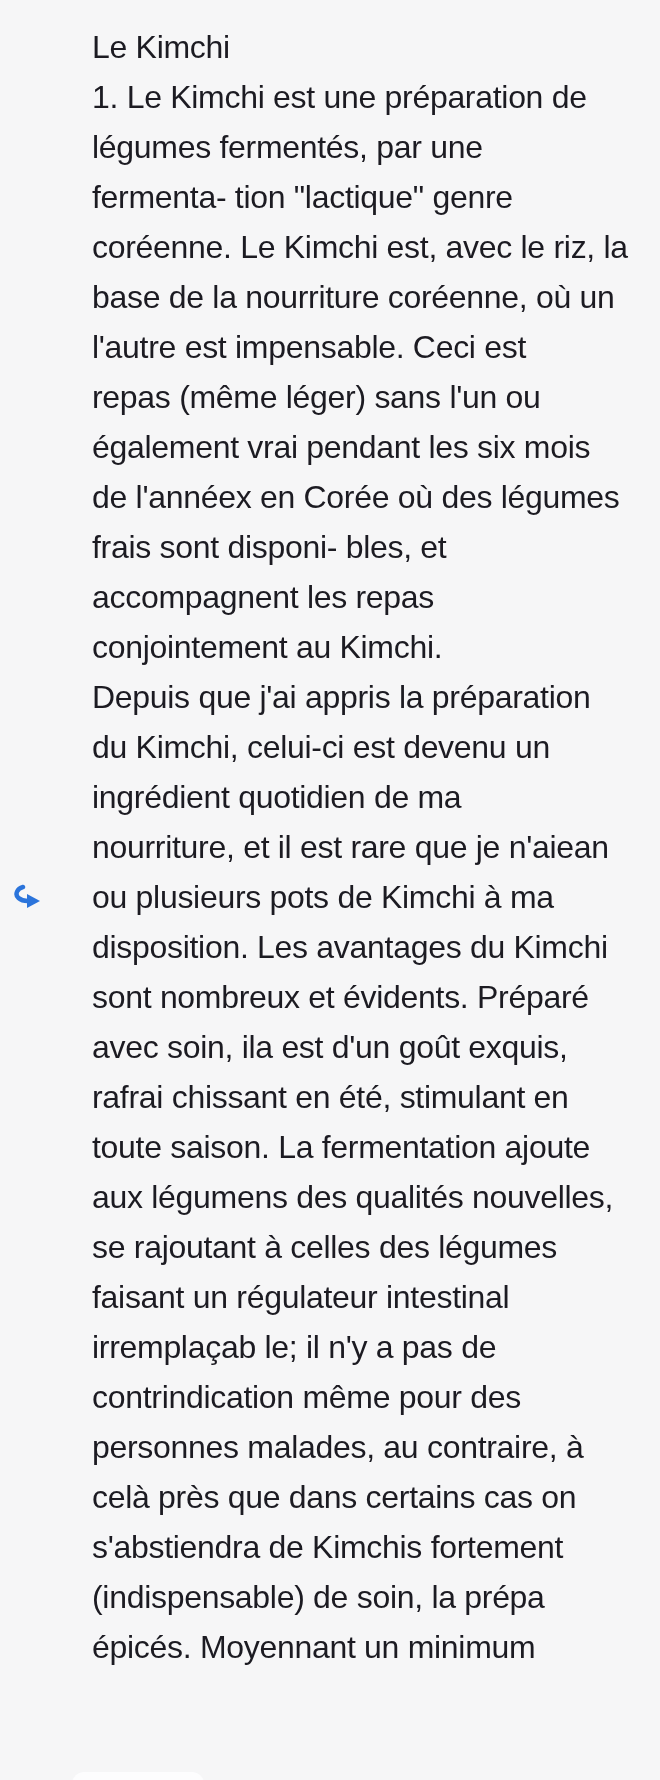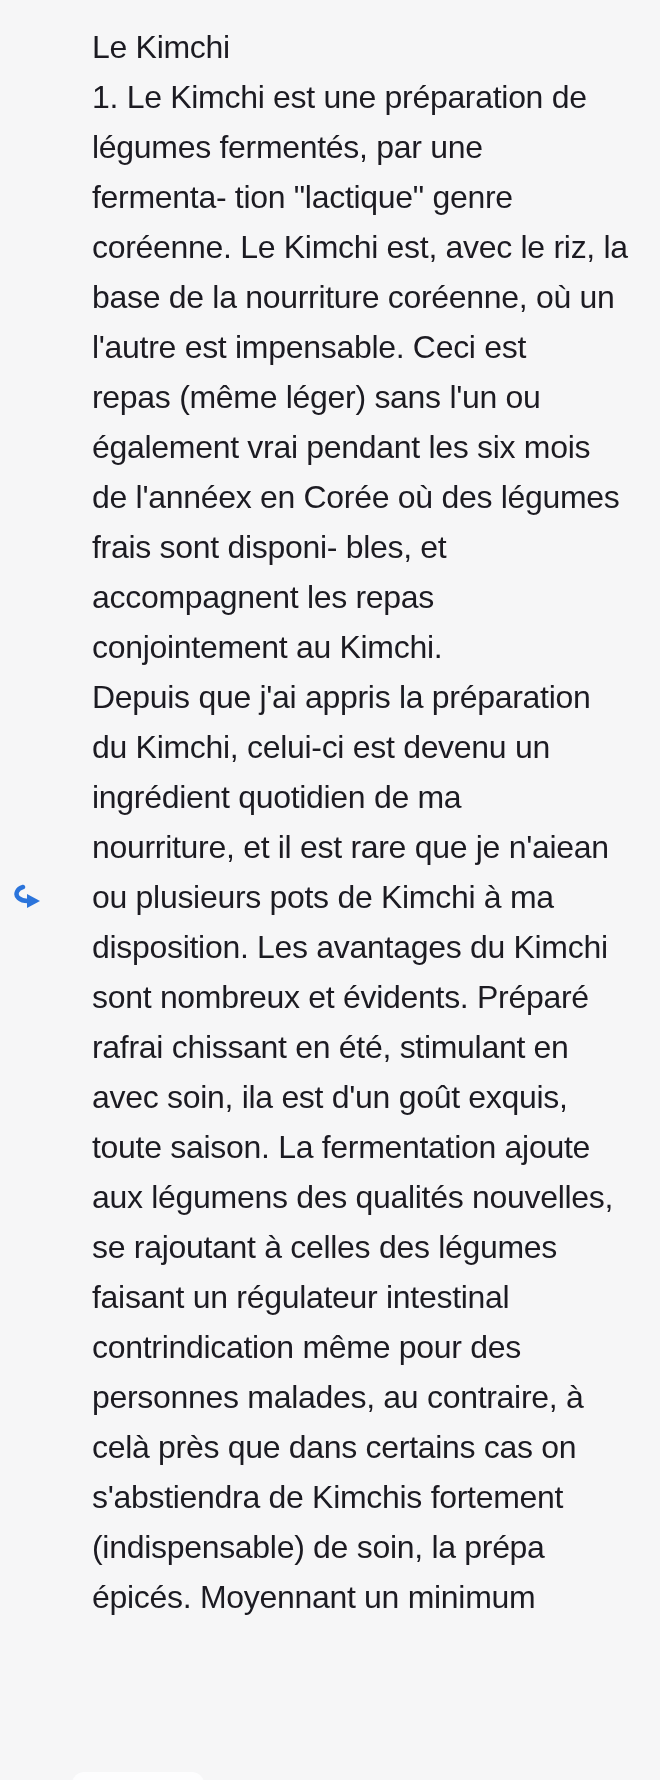--- a/index.html
+++ b/index.html
@@ -78,26 +78,27 @@
       <div class="line">frais sont disponi- bles, et</div>
       <div class="line">accompagnent les repas</div>
       <div class="line">conjointement au Kimchi.</div>
       <div class="line">Depuis que j'ai appris la préparation</div>
       <div class="line">du Kimchi, celui-ci est devenu un</div>
       <div class="line">ingrédient quotidien de ma</div>
       <div class="line">nourriture, et il est rare que je n'aiean</div>
       <div class="line">ou plusieurs pots de Kimchi à ma</div>
       <div class="line">disposition. Les avantages du Kimchi</div>
       <div class="line">sont nombreux et évidents. Préparé</div>
+      <div class="line">avec soin, ila est d'un goût exquis,</div>
       <div class="line">rafrai chissant en été, stimulant en</div>
-      <div class="line">avec soin, ila est d'un goût exquis,</div>
       <div class="line">toute saison. La fermentation ajoute</div>
       <div class="line">aux légumens des qualités nouvelles,</div>
       <div class="line">se rajoutant à celles des légumes</div>
       <div class="line">faisant un régulateur intestinal</div>
+      <div class="line">irremplaçab le; il n'y a pas de</div>
       <div class="line">contrindication même pour des</div>
       <div class="line">personnes malades, au contraire, à</div>
       <div class="line">celà près que dans certains cas on</div>
       <div class="line">s'abstiendra de Kimchis fortement</div>
       <div class="line">(indispensable) de soin, la prépa</div>
       <div class="line">épicés. Moyennant un minimum</div>
     </div>
 
   <div class="partial-card" style="background: rgb(253, 253, 254);"></div>
 

